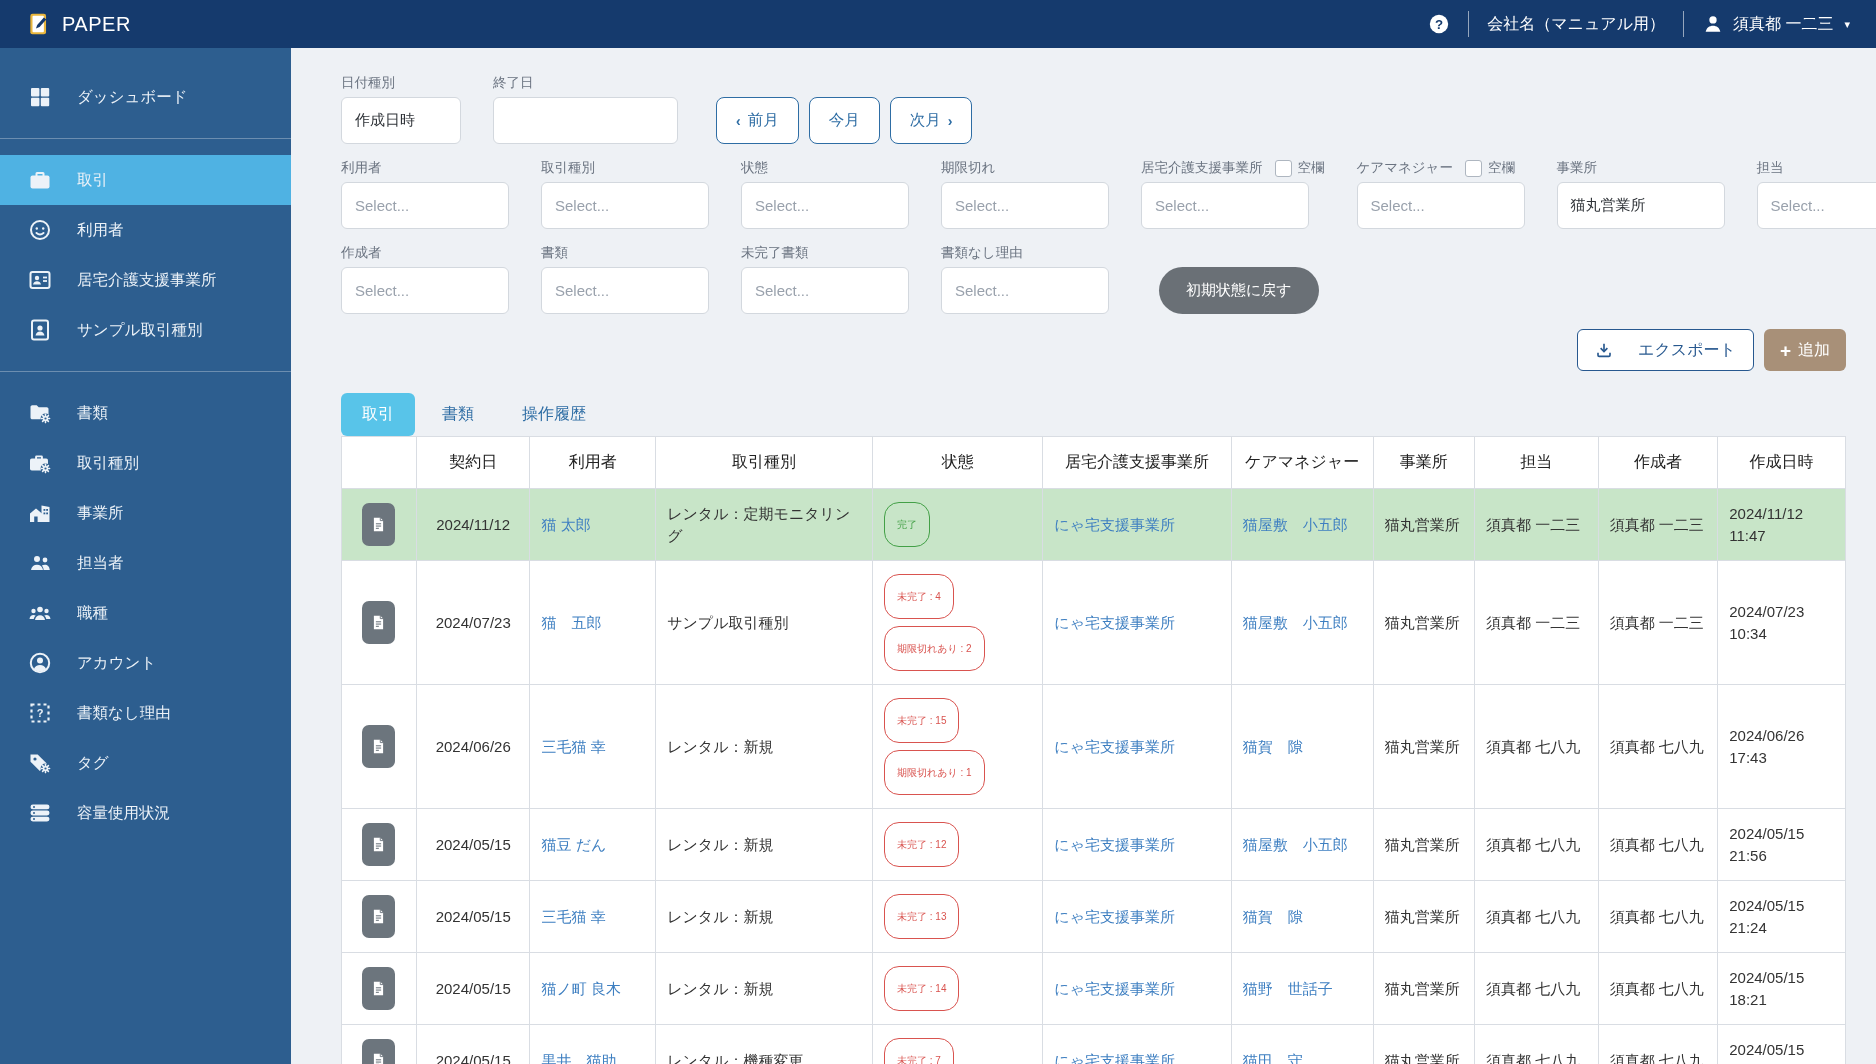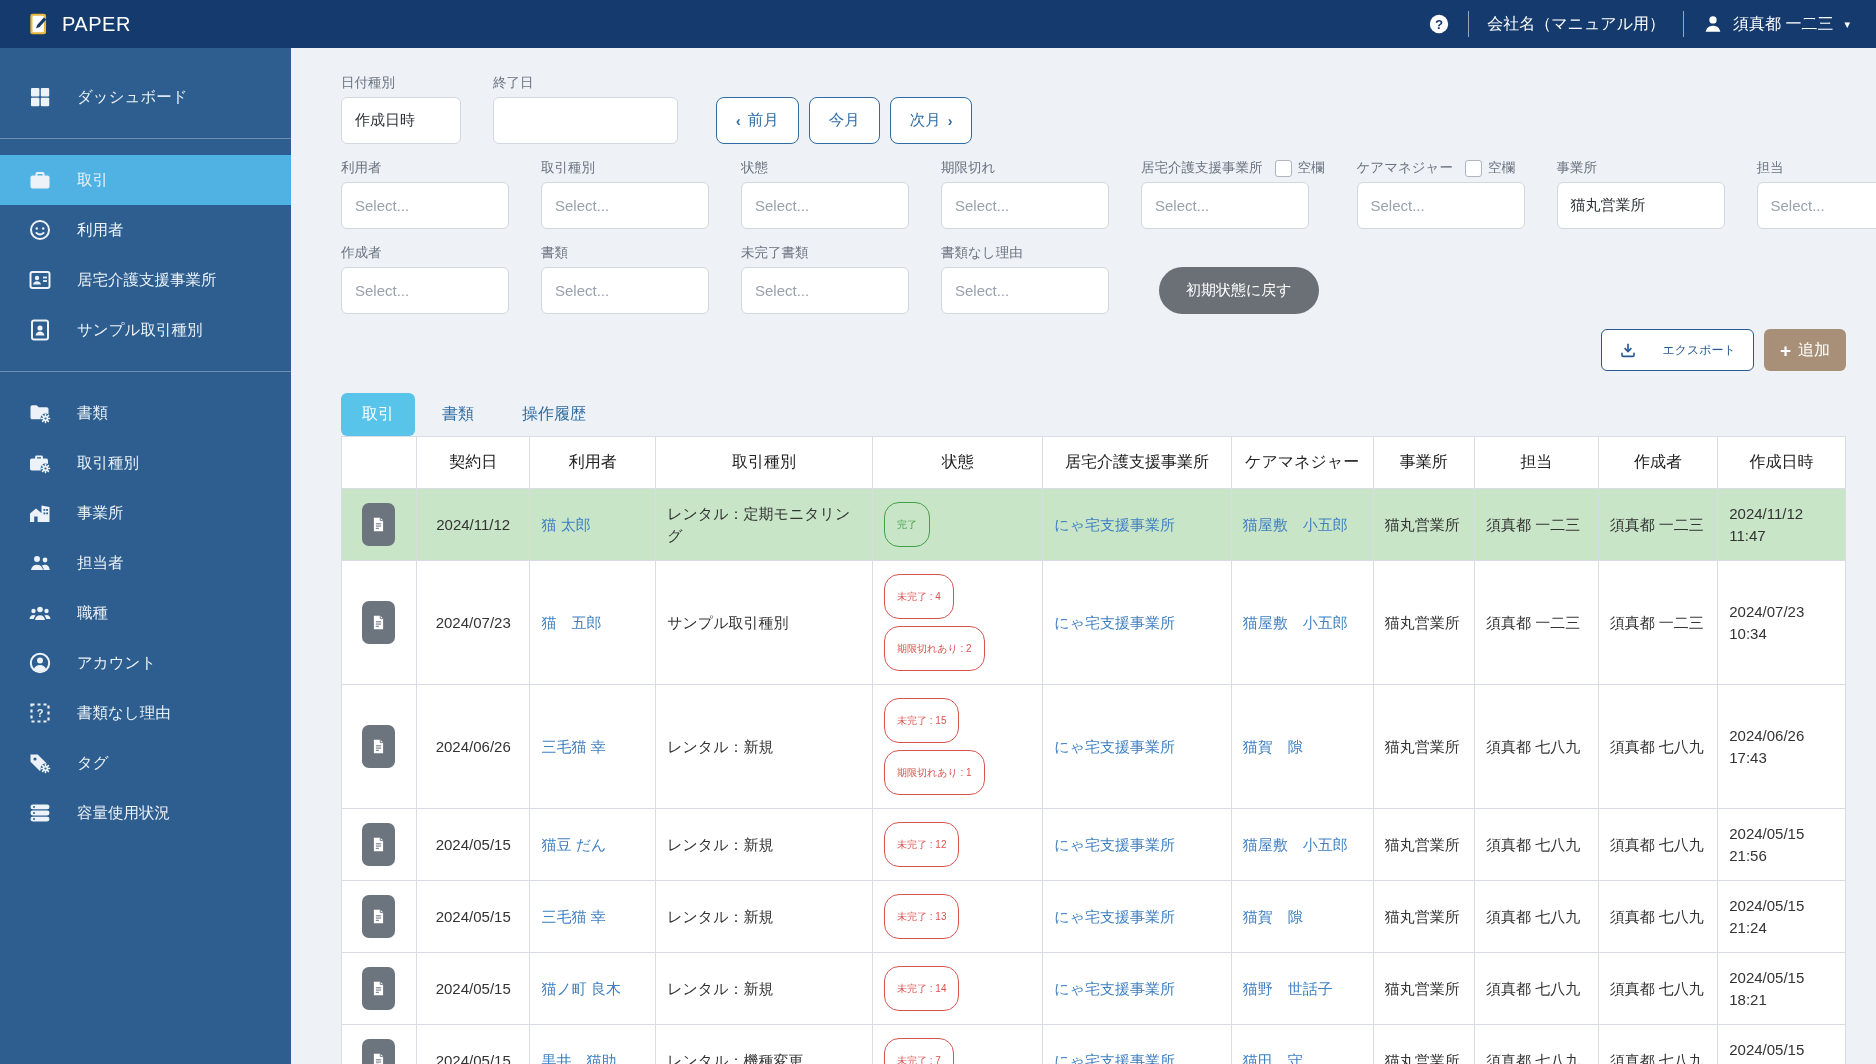--- a/index.html
+++ b/index.html
@@ -53,21 +53,21 @@
   .select-box{display:flex;align-items:center;padding:0 13px;color:#99a1ac;cursor:pointer;width:168px}
   .select-box.has-value{color:#2f3338}
   .select-box.w-date{width:120px}
   .text-input{width:185px;padding:0 13px;outline:none;color:#333}
   .month-buttons{display:flex;gap:10px;margin-left:6px}
   .month-btn{height:47px;border:1px solid var(--accent_blue);color:var(--accent_blue);background:#fff;border-radius:8px;padding:0 19px;font-size:15.5px;display:flex;align-items:center;gap:7px;cursor:pointer;font-family:inherit}
   .chev{font-size:14px;font-weight:bold}
   .reset-btn{height:47px;background:var(--reset_button_bg);color:#fff;border:none;border-radius:24px;padding:0 27px;font-size:15px;margin-left:18px;cursor:pointer;font-family:Liberation Sans, sans-serif}
 
   .actions-row{display:flex;justify-content:flex-end;gap:10px;margin:14px 0 22px}
-  .export-btn{height:42px;background:#fff;border:1px solid var(--accent_navy);color:var(--accent_navy);border-radius:6px;padding:0 17px;font-size:12px;display:flex;align-items:center;gap:25px;cursor:pointer;font-family:inherit}
+  .export-btn{height:42px;background:#fff;border:1px solid var(--accent_navy);color:var(--accent_navy);border-radius:6px;padding:0 17px;font-size:16px;display:flex;align-items:center;gap:25px;cursor:pointer;font-family:inherit}
   .export-btn .icon svg{width:18px;height:18px}
   .add-btn{height:42px;background:var(--add_button_bg);border:none;color:#fff;border-radius:6px;padding:0 16px;font-size:16px;display:flex;align-items:center;gap:7px;cursor:pointer;font-family:inherit}
   .add-btn .plus{font-size:19px;font-weight:bold;line-height:1}
 
   .tabs{display:flex;gap:6px}
   .tab{padding:11px 21px;font-size:16px;color:var(--accent_blue);border-radius:6px;cursor:pointer}
   .tab.active{background:var(--tab_active_bg);color:#fff}
   .count{margin:22px 0 10px;font-size:16px;color:#3a3f45}
 
   

